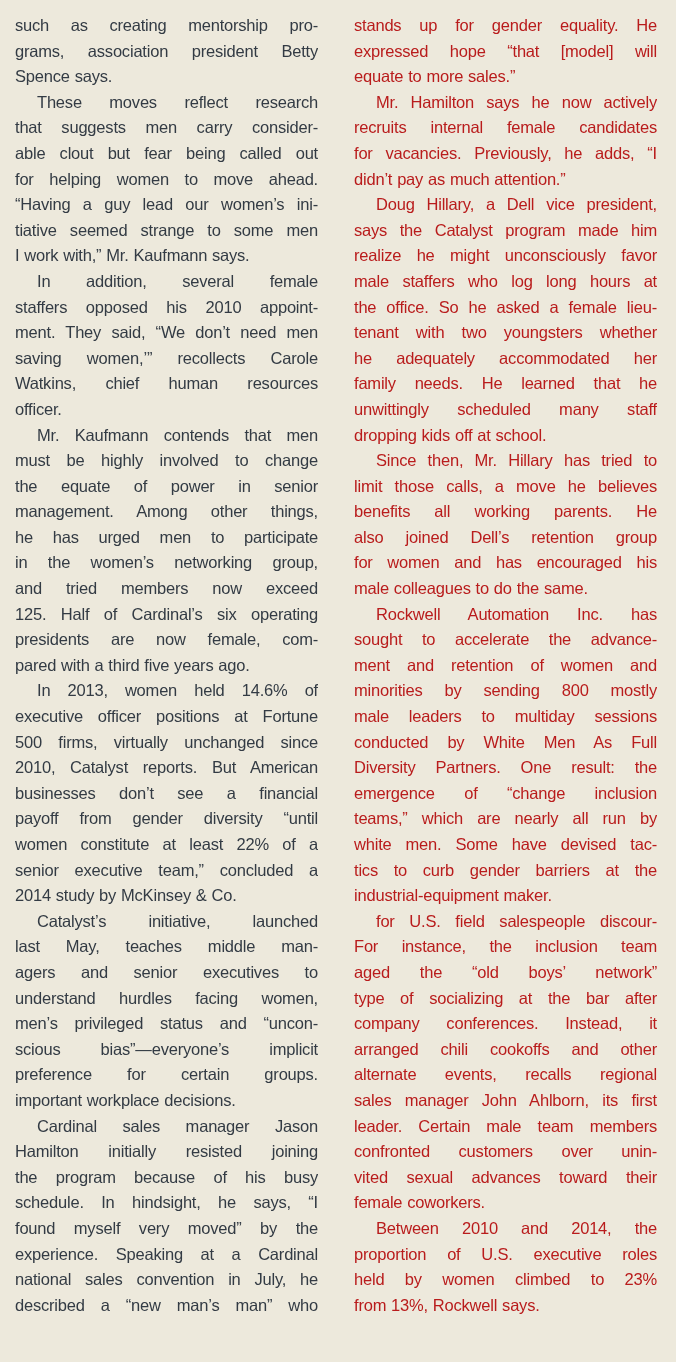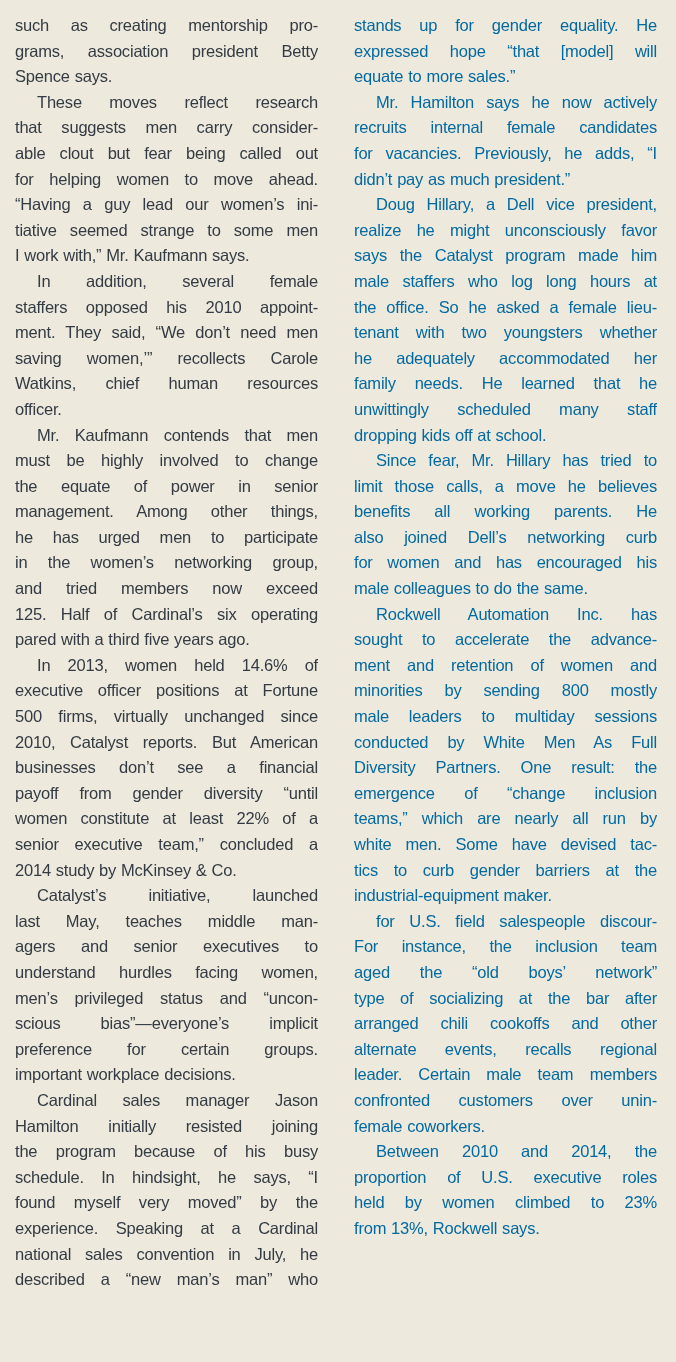--- a/index.html
+++ b/index.html
@@ -71,20 +71,21 @@
       </div>
       <div class="para indent">
         <div class="line">Mr. Kaufmann contends that men</div>
         <div class="line">must be highly involved to change</div>
         <div class="line">the equate of power in senior</div>
         <div class="line">management. Among other things,</div>
         <div class="line">he has urged men to participate</div>
         <div class="line">in the women’s networking group,</div>
         <div class="line">and tried members now exceed</div>
         <div class="line">125. Half of Cardinal’s six operating</div>
+        <div class="line">presidents are now female, com-</div>
         <div class="line last">pared with a third five years ago.</div>
       </div>
       <div class="para indent">
         <div class="line">In 2013, women held 14.6% of</div>
         <div class="line">executive officer positions at Fortune</div>
         <div class="line">500 firms, virtually unchanged since</div>
         <div class="line">2010, Catalyst reports. But American</div>
         <div class="line">businesses don’t see a financial</div>
         <div class="line">payoff from gender diversity “until</div>
         <div class="line">women constitute at least 22% of a</div>
@@ -105,49 +106,49 @@
         <div class="line">Cardinal sales manager Jason</div>
         <div class="line">Hamilton initially resisted joining</div>
         <div class="line">the program because of his busy</div>
         <div class="line">schedule. In hindsight, he says, “I</div>
         <div class="line">found myself very moved” by the</div>
         <div class="line">experience. Speaking at a Cardinal</div>
         <div class="line">national sales convention in July, he</div>
         <div class="line">described a “new man’s man” who</div>
       </div>
     </div>
-  <div class="col" style="color: #0369a1;">
+  <div class="col" style="color: #b91c1c;">
       <div class="para">
         <div class="line">stands up for gender equality. He</div>
         <div class="line">expressed hope “that [model] will</div>
         <div class="line last">equate to more sales.”</div>
       </div>
       <div class="para indent">
         <div class="line">Mr. Hamilton says he now actively</div>
         <div class="line">recruits internal female candidates</div>
         <div class="line">for vacancies. Previously, he adds, “I</div>
-        <div class="line last">didn’t pay as much president.”</div>
+        <div class="line last">didn’t pay as much attention.”</div>
       </div>
       <div class="para indent">
         <div class="line">Doug Hillary, a Dell vice president,</div>
+        <div class="line">says the Catalyst program made him</div>
         <div class="line">realize he might unconsciously favor</div>
-        <div class="line">says the Catalyst program made him</div>
         <div class="line">male staffers who log long hours at</div>
         <div class="line">the office. So he asked a female lieu-</div>
         <div class="line">tenant with two youngsters whether</div>
         <div class="line">he adequately accommodated her</div>
         <div class="line">family needs. He learned that he</div>
         <div class="line">unwittingly scheduled many staff</div>
         <div class="line last">dropping kids off at school.</div>
       </div>
       <div class="para indent">
-        <div class="line">Since fear, Mr. Hillary has tried to</div>
+        <div class="line">Since then, Mr. Hillary has tried to</div>
         <div class="line">limit those calls, a move he believes</div>
         <div class="line">benefits all working parents. He</div>
-        <div class="line">also joined Dell’s networking curb</div>
+        <div class="line">also joined Dell’s retention group</div>
         <div class="line">for women and has encouraged his</div>
         <div class="line last">male colleagues to do the same.</div>
       </div>
       <div class="para indent">
         <div class="line">Rockwell Automation Inc. has</div>
         <div class="line">sought to accelerate the advance-</div>
         <div class="line">ment and retention of women and</div>
         <div class="line">minorities by sending 800 mostly</div>
         <div class="line">male leaders to multiday sessions</div>
         <div class="line">conducted by White Men As Full</div>
@@ -156,24 +157,27 @@
         <div class="line">teams,” which are nearly all run by</div>
         <div class="line">white men. Some have devised tac-</div>
         <div class="line">tics to curb gender barriers at the</div>
         <div class="line last">industrial-equipment maker.</div>
       </div>
       <div class="para indent">
         <div class="line">for U.S. field salespeople discour-</div>
         <div class="line">For instance, the inclusion team</div>
         <div class="line">aged the “old boys’ network”</div>
         <div class="line">type of socializing at the bar after</div>
+        <div class="line">company conferences. Instead, it</div>
         <div class="line">arranged chili cookoffs and other</div>
         <div class="line">alternate events, recalls regional</div>
+        <div class="line">sales manager John Ahlborn, its first</div>
         <div class="line">leader. Certain male team members</div>
         <div class="line">confronted customers over unin-</div>
+        <div class="line">vited sexual advances toward their</div>
         <div class="line last">female coworkers.</div>
       </div>
       <div class="para indent">
         <div class="line">Between 2010 and 2014, the</div>
         <div class="line">proportion of U.S. executive roles</div>
         <div class="line">held by women climbed to 23%</div>
         <div class="line last">from 13%, Rockwell says.</div>
       </div>
     </div>
 </div>

